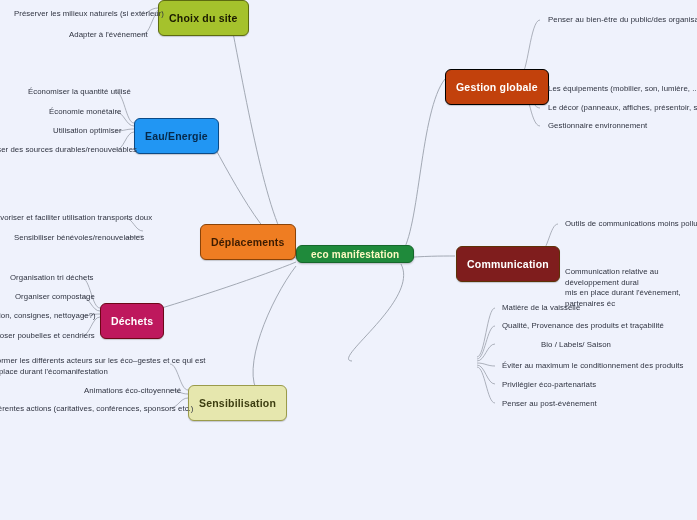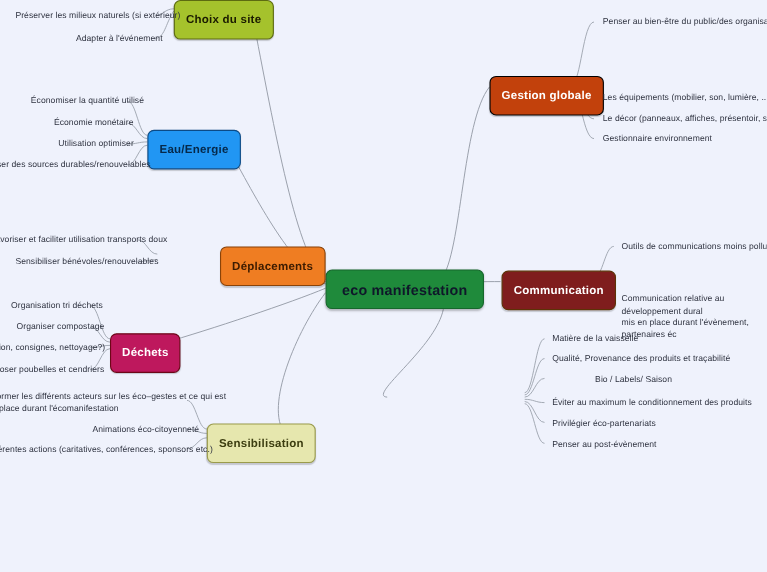--- a/index.html
+++ b/index.html
@@ -17,24 +17,24 @@
     box-sizing:border-box;
     border-radius:6px;
     font-weight:bold;
     white-space:nowrap;
     display:flex;align-items:center;justify-content:center;
     letter-spacing:.2px;
   }
   .node.central{
     background:#1f8a3b;
     border:1px solid #16682c;
-    color:#0f172a;
-    font-size:13px;
+    color:#fef9c3;
+    font-size:10px;
     padding:0 14px;
-    height:36px;
+    height:18px;
     box-shadow:0 1px 2px rgba(0,0,0,.25);
   }
   .node.branch{
     font-size:10.5px;
     height:36px;
     padding:15px 10px;
     box-shadow:0 1px 1px rgba(0,0,0,.18);
     border-width:1px;border-style:solid;
   }
   .n-site{background:#a5c22c;border-color:#5d6b10;color:#1b1b00;}

